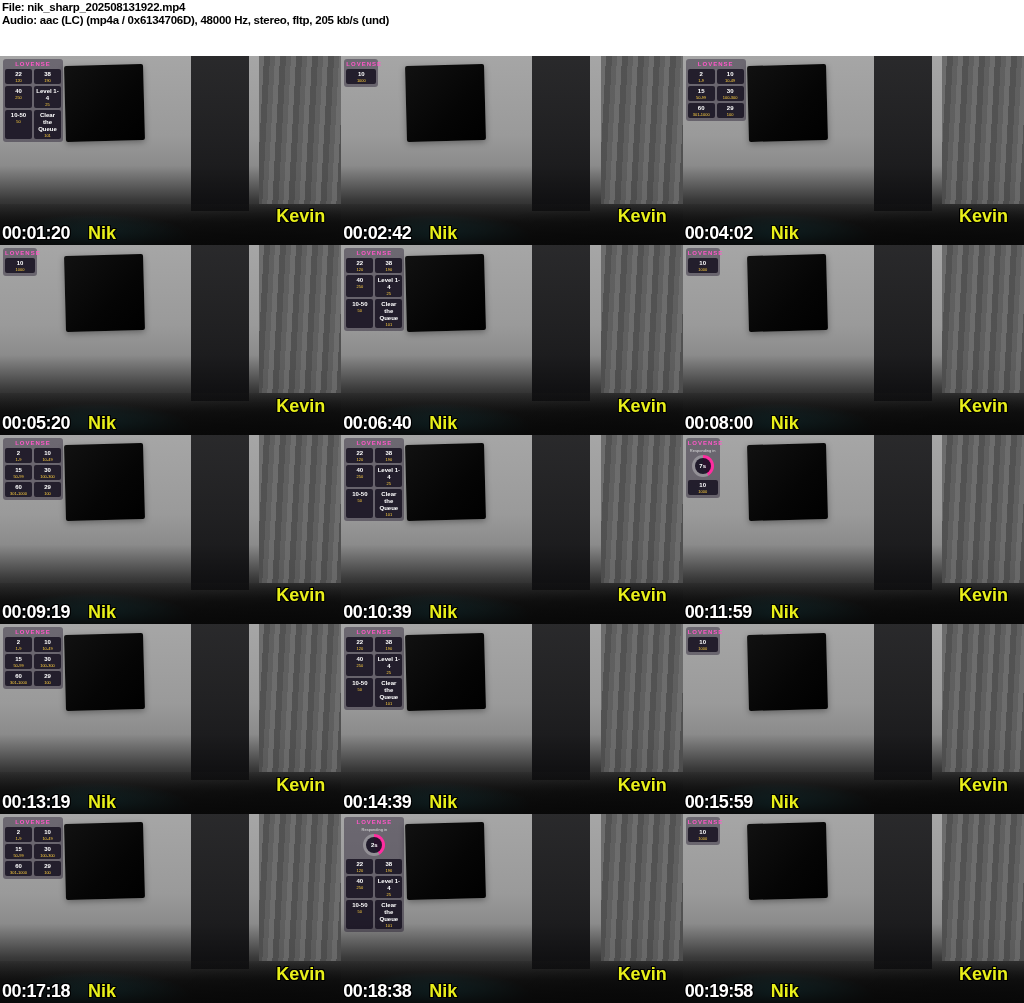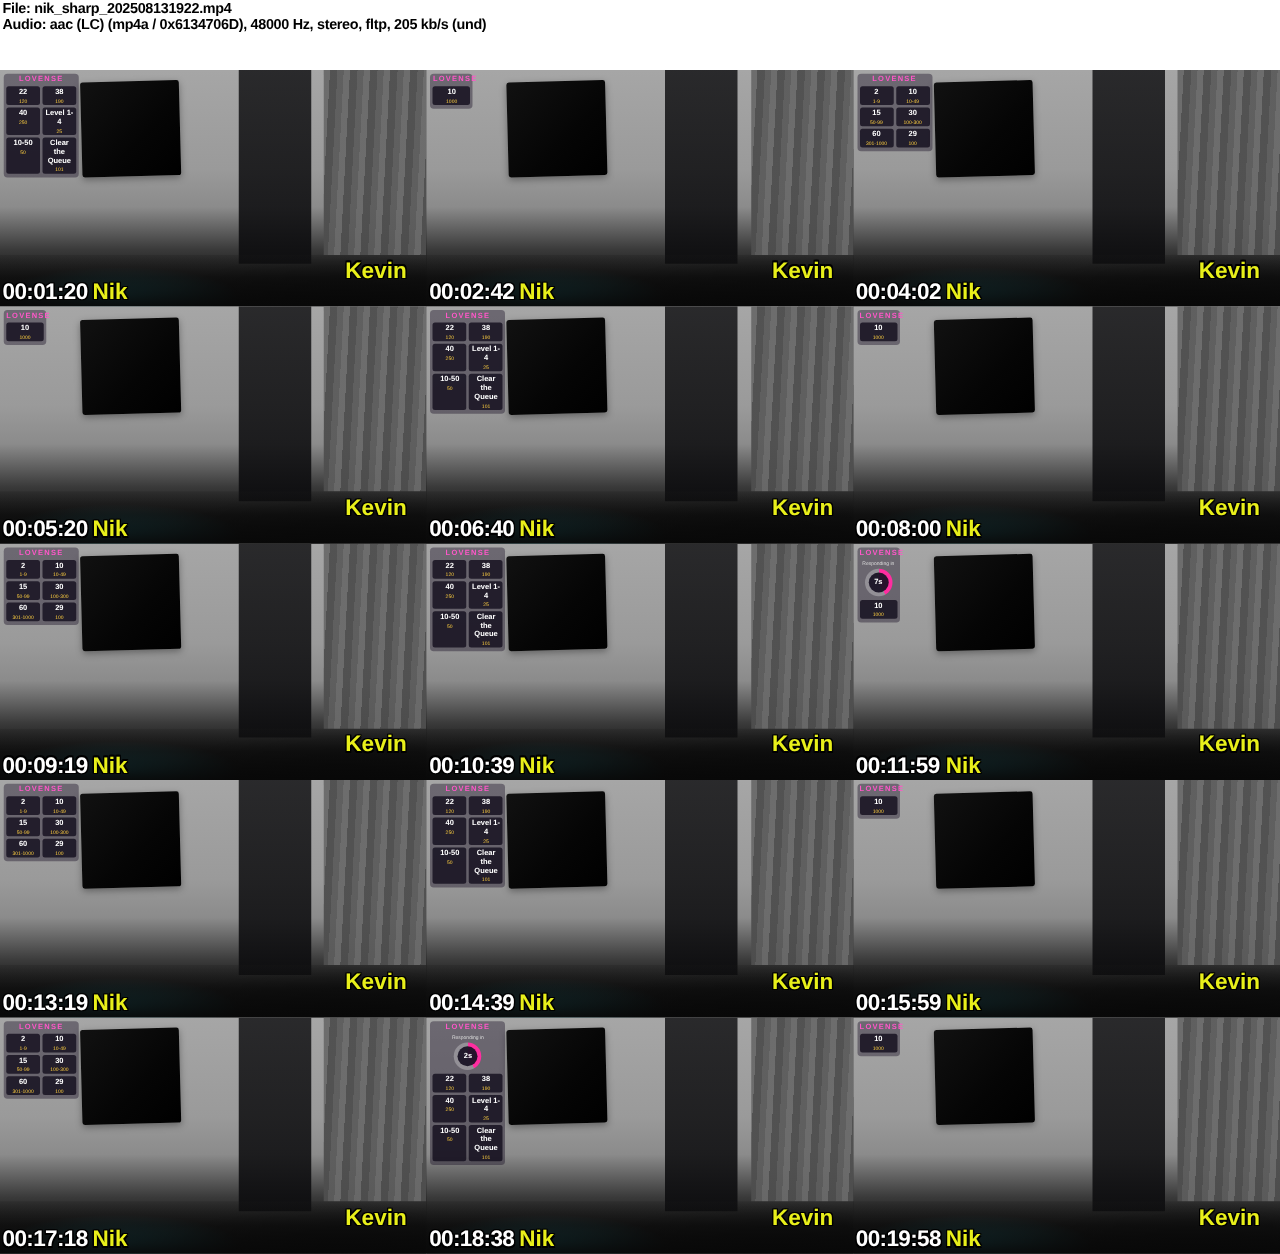--- a/index.html
+++ b/index.html
@@ -35,21 +35,21 @@
         background:repeating-linear-gradient(93deg,#6a6a6a 0 5px,#4e4e4e 5px 11px,#5c5c5c 11px 16px); }
   .bed { position:absolute; left:0; bottom:0; width:100%; height:22%;
         background:linear-gradient(to bottom, rgba(25,25,25,.2), rgba(8,8,8,.9)); }
 
   
   .ts, .wm-left, .wm-right {
     position:absolute; font-weight:700; font-size:18px; line-height:1; white-space:nowrap;
     text-shadow:-1px 0 #000,1px 0 #000,0 -1px #000,0 1px #000,1px 1px #000,-1px -1px #000,1px -1px #000,-1px 1px #000;
   }
   .ts       { left:2px;  bottom:3px; color:#ffffff; z-index:3; letter-spacing:-0.5px; }
-  .wm-left  { left:74px; bottom:3px; color:#e8ef1a; z-index:2; }
+  .wm-left  { left:88px; bottom:3px; color:#e8ef1a; z-index:2; }
   .wm-right { right:16px; bottom:20px; color:#e8ef1a; z-index:3; }
 
   
   .panel { position:absolute; left:3px; top:3px; z-index:2; width:60px;
            background:rgba(28,20,40,0.42); border-radius:3px; padding:2px 2px 3px 2px; }
   .panel.mini { width:34px; }
   .brand { color:#ff57c9; font-size:6px; font-weight:700; letter-spacing:1px;
            text-align:center; margin-bottom:2px; }
   .btns { display:grid; grid-template-columns:1fr 1fr; gap:2px; }
   .panel.mini .btns { grid-template-columns:1fr; }

